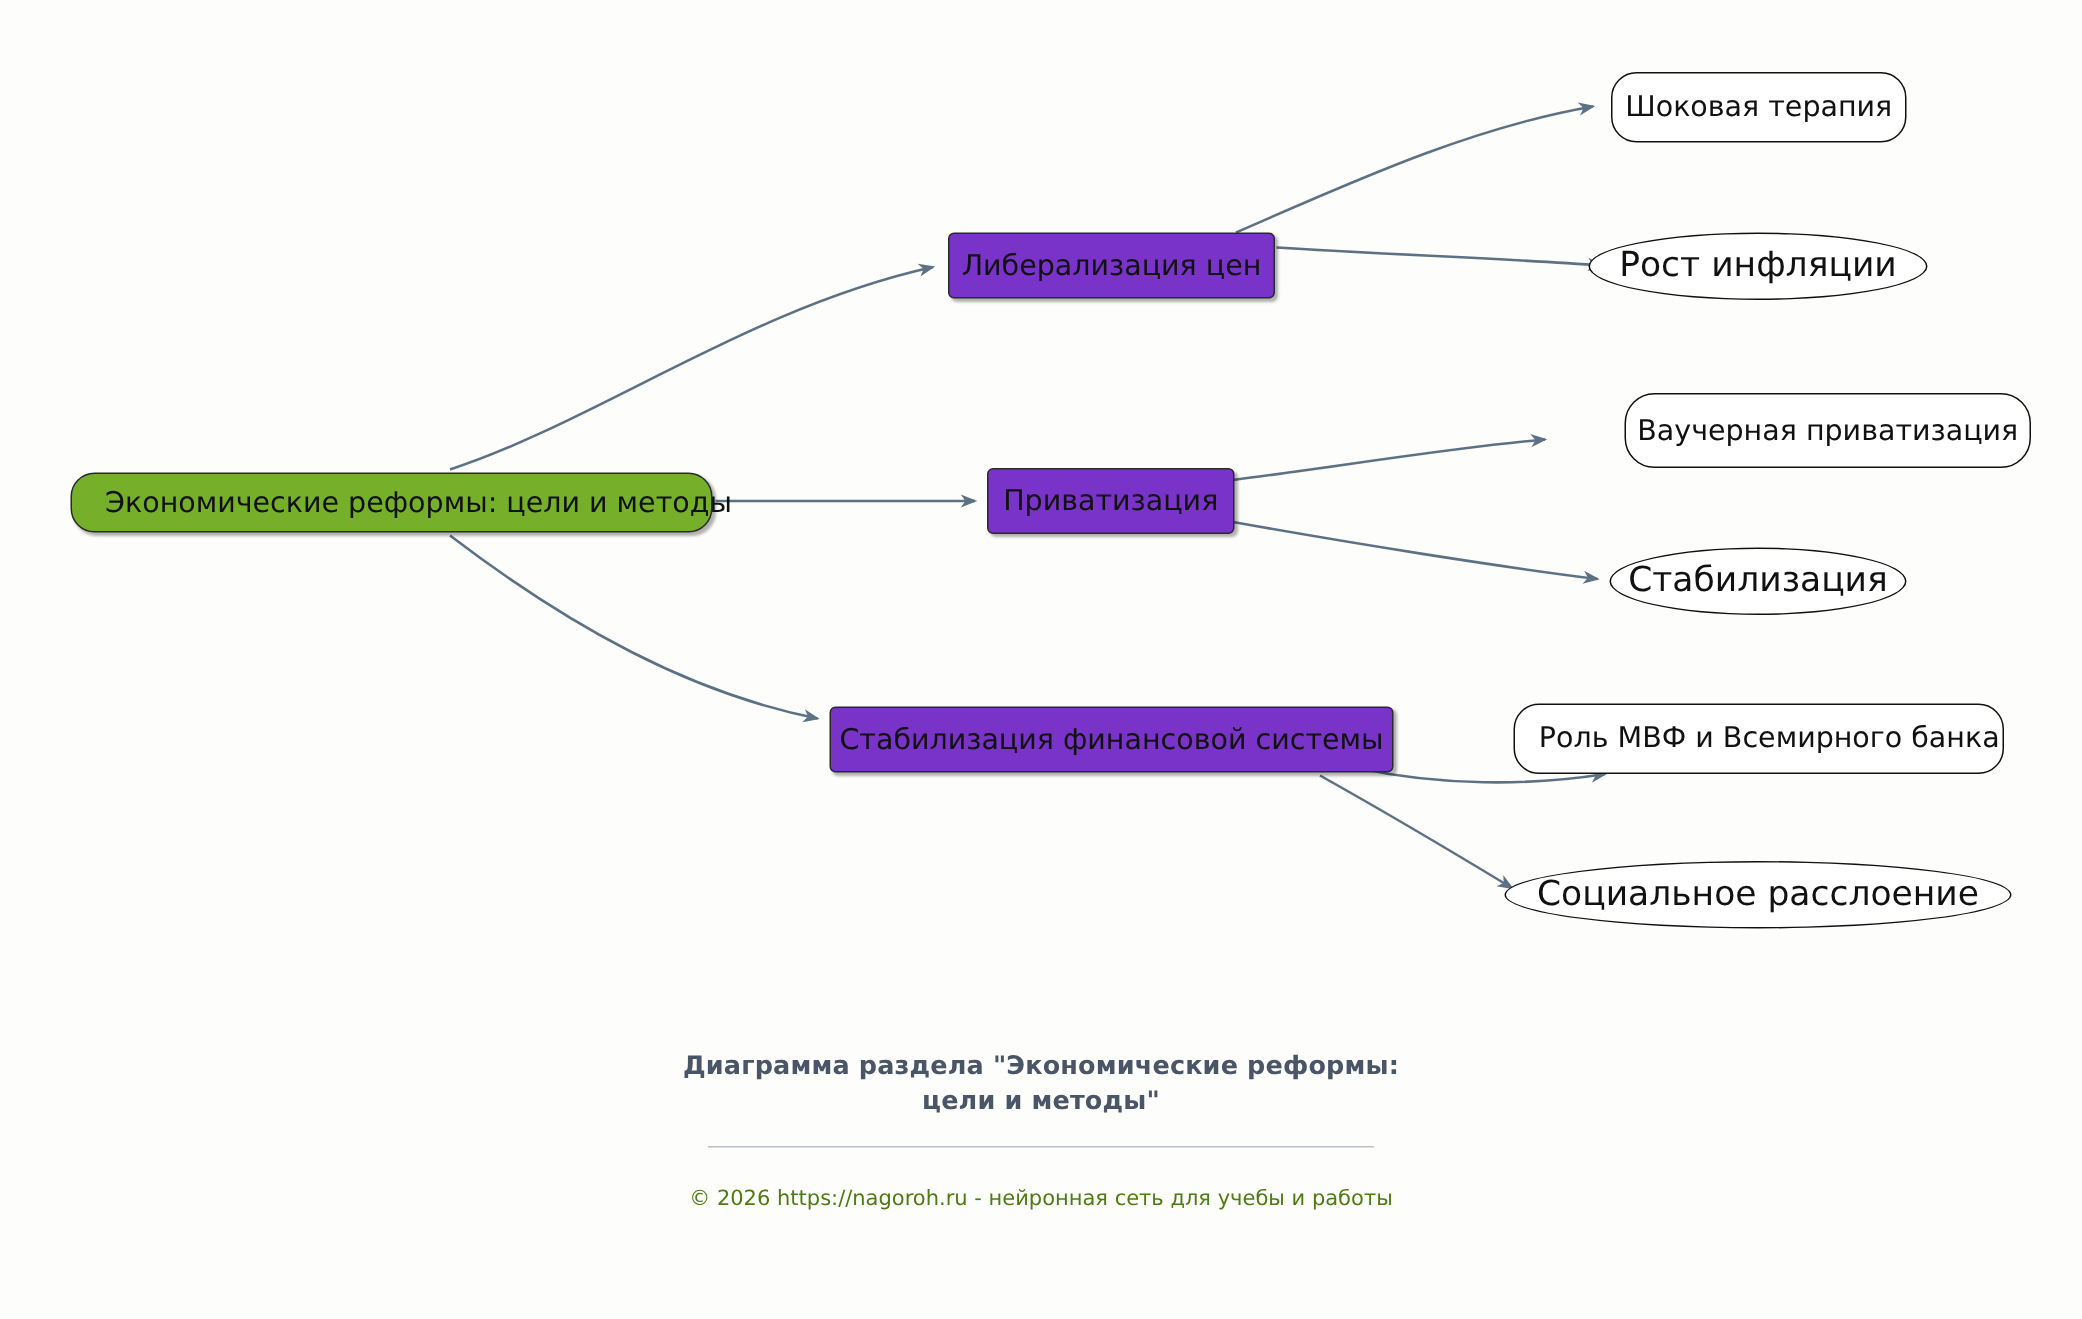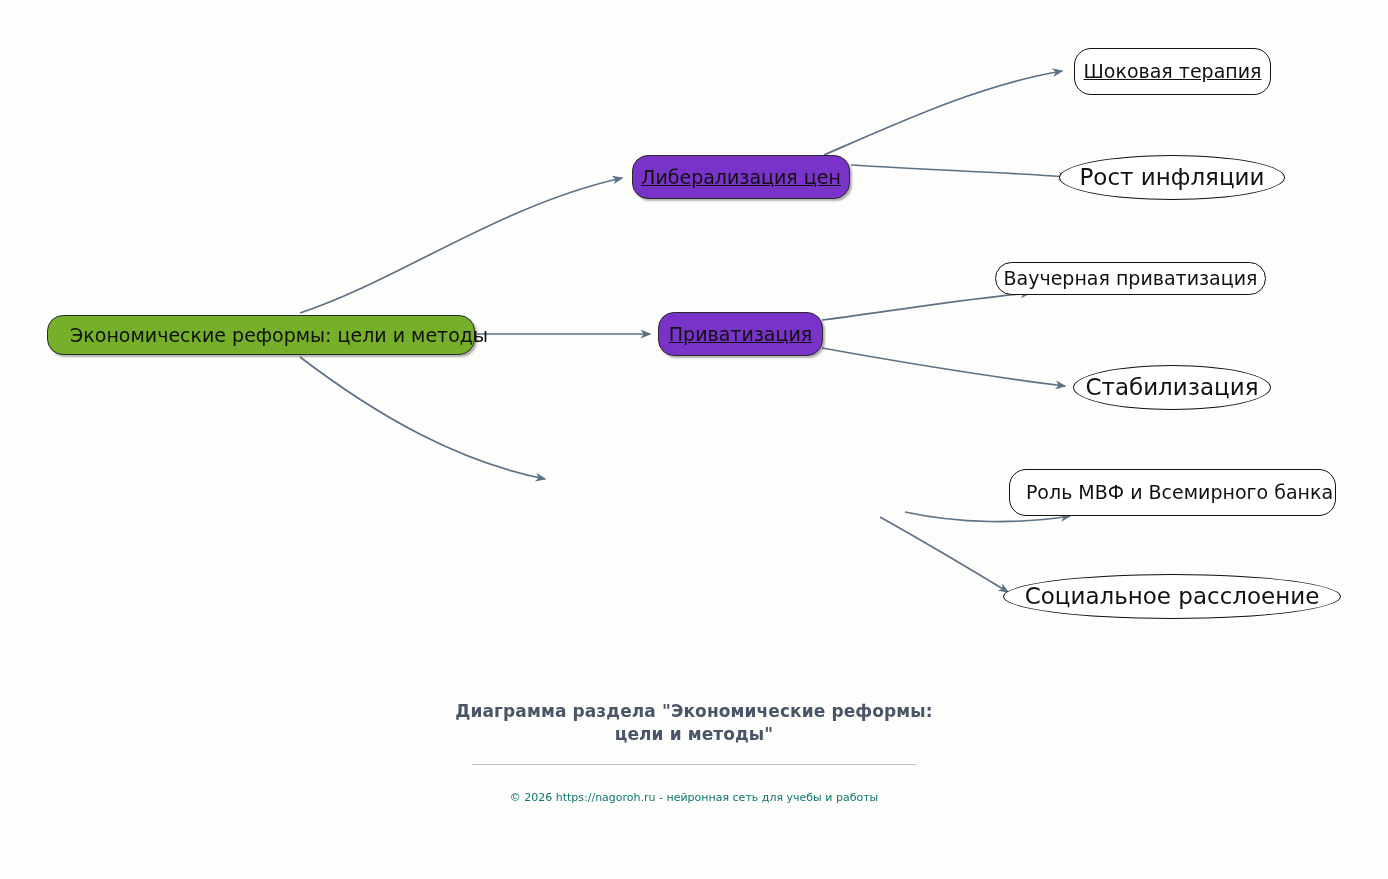--- a/index.html
+++ b/index.html
@@ -35,24 +35,23 @@
   .node-rootbox {
     background: #76b02a;
     border: 1.6px solid #2a2a2a;
     border-radius: 16px;
     font-size: 19px;
     box-shadow: 2px 2px 2px rgba(0,0,0,0.30);
   }
   .node-branch {
     background: #7a33c8;
     border: 1.6px solid #2a2a2a;
-    border-radius: 16px;
+    border-radius: 4px;
     font-size: 19px;
     box-shadow: 2px 2px 2px rgba(0,0,0,0.30);
-    text-decoration: underline;
   }
   .node-leafbox {
     background: #ffffff;
     border: 1.6px solid #111111;
     border-radius: 17px;
     font-size: 19px;
   }
   .node-ellipse {
     background: #ffffff;
     border: 1.6px solid #111111;
@@ -74,22 +73,22 @@
     letter-spacing: 0.1px;
   }
   #footer-divider {
     width: 444px;
     height: 1px;
     background: #b9c2cc;
     margin: 18px auto 0 auto;
   }
   #footer-credit {
     margin-top: 26px;
-    font-size: 11px;
-    color: #0f766e;
+    font-size: 14px;
+    color: #4d7c0f;
   }
 </style>
 </head>
 <body>
 
 <div id="canvas">
 
   <svg id="edge-layer" width="1388" height="879" viewBox="0 0 1388 879" xmlns="http://www.w3.org/2000/svg">
     <defs>
       <marker id="arrow" markerWidth="13" markerHeight="13" refX="10" refY="5" orient="auto" markerUnits="userSpaceOnUse">
@@ -118,30 +117,33 @@
   </div>
 
   <div class="node node-branch" style="left:632px; top:155px; width:218px; height:44px;">
     <span>Либерализация цен</span>
   </div>
 
   <div class="node node-branch" style="left:658px; top:312px; width:165px; height:44px;align-items:center;">
     <span>Приватизация</span>
   </div>
 
+  <div class="node node-branch" style="left:553px; top:471px; width:376px; height:44px;">
+    <span>Стабилизация финансовой системы</span>
+  </div>
 
-  <div class="node node-leafbox" style="left:1074px; top:48px; width:197px; height:47px;text-decoration:underline;">
+  <div class="node node-leafbox" style="left:1074px; top:48px; width:197px; height:47px;">
     <span>Шоковая терапия</span>
   </div>
 
   <div class="node node-ellipse" style="left:1059px; top:155px; width:226px; height:45px;">
     <span>Рост инфляции</span>
   </div>
 
-  <div class="node node-leafbox" style="left:995px; top:262px; width:271px; height:33px;border-radius:20px;">
+  <div class="node node-leafbox" style="left:1083px; top:262px; width:271px; height:50px;border-radius:20px;">
     <span>Ваучерная приватизация</span>
   </div>
 
   <div class="node node-ellipse" style="left:1073px; top:365px; width:198px; height:45px;">
     <span>Стабилизация</span>
   </div>
 
   <div class="node node-leafbox" style="left:1009px; top:469px; width:327px; height:47px;padding-left:14px;">
     <span>Роль МВФ и Всемирного банка</span>
   </div>

